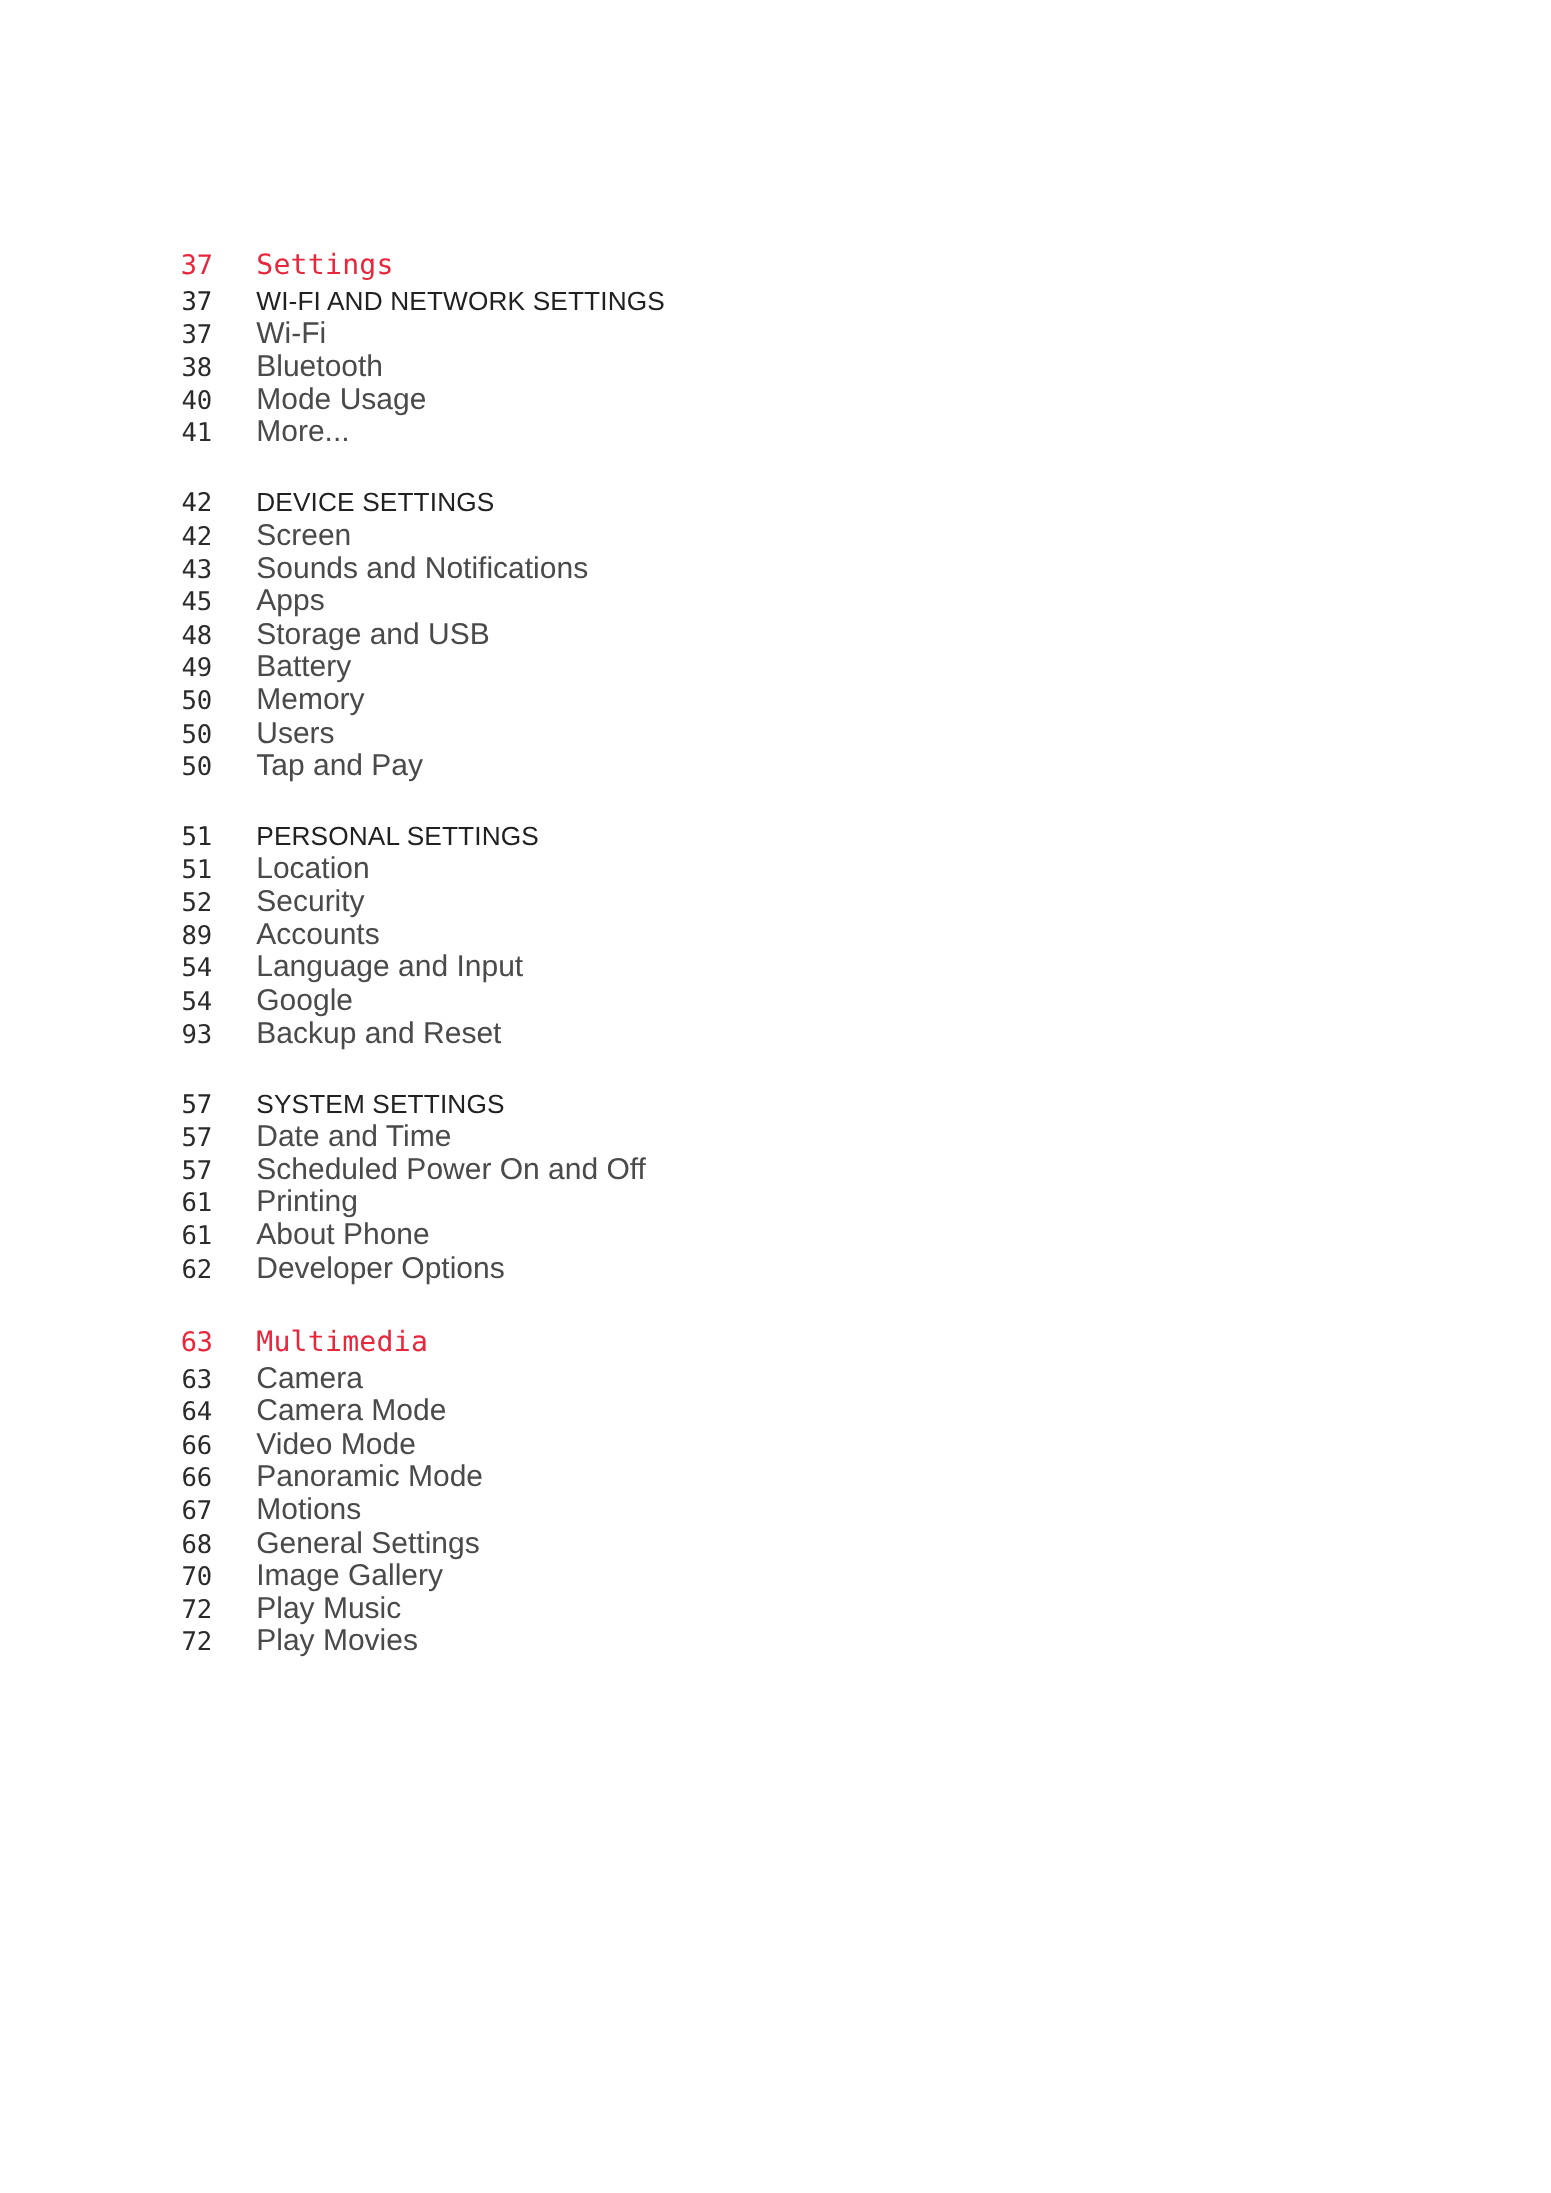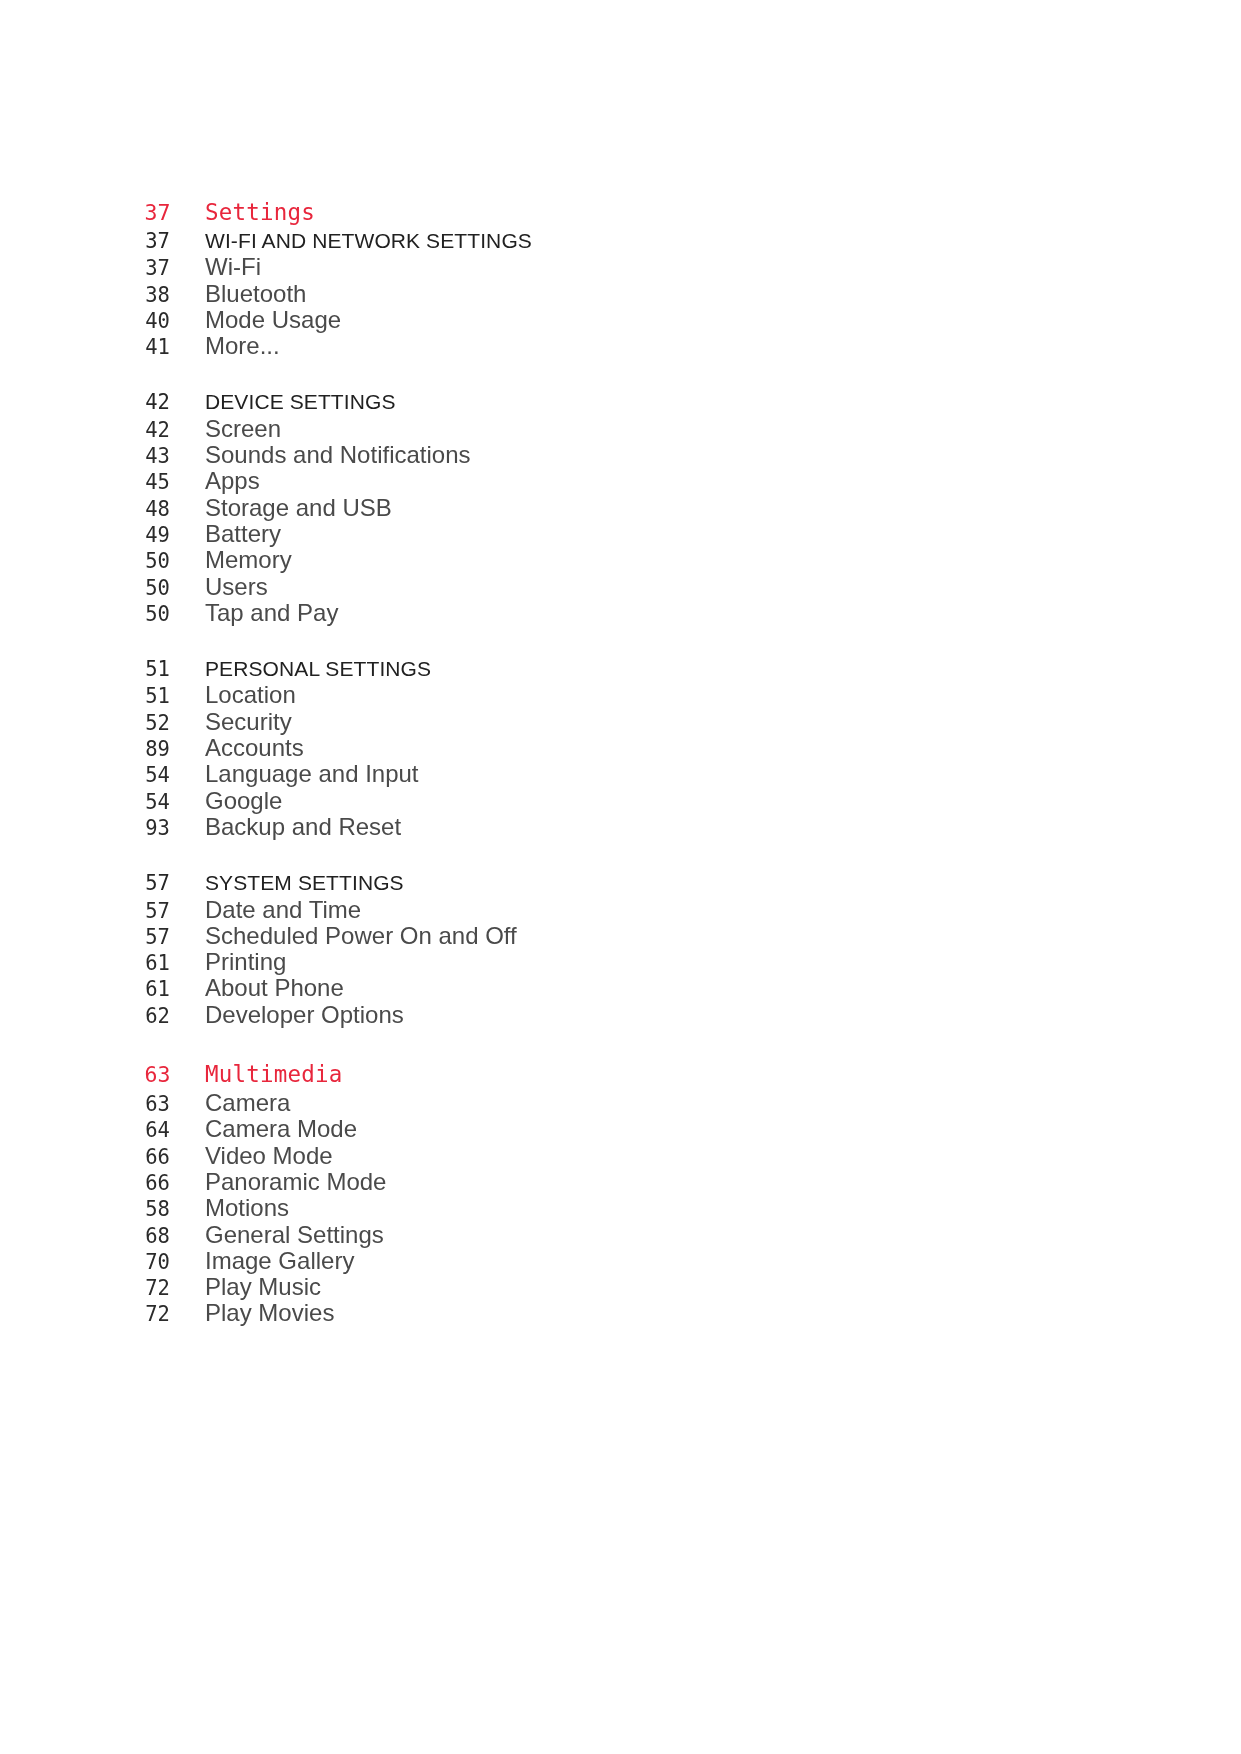--- a/index.html
+++ b/index.html
@@ -221,21 +221,21 @@
       </div>
       <div class="toc-row entry">
         <span class="toc-page-num">66</span>
         <span class="toc-label">Video Mode</span>
       </div>
       <div class="toc-row entry">
         <span class="toc-page-num">66</span>
         <span class="toc-label">Panoramic Mode</span>
       </div>
       <div class="toc-row entry">
-        <span class="toc-page-num">58</span>
+        <span class="toc-page-num">67</span>
         <span class="toc-label">Motions</span>
       </div>
       <div class="toc-row entry">
         <span class="toc-page-num">68</span>
         <span class="toc-label">General Settings</span>
       </div>
       <div class="toc-row entry">
         <span class="toc-page-num">70</span>
         <span class="toc-label">Image Gallery</span>
       </div>

